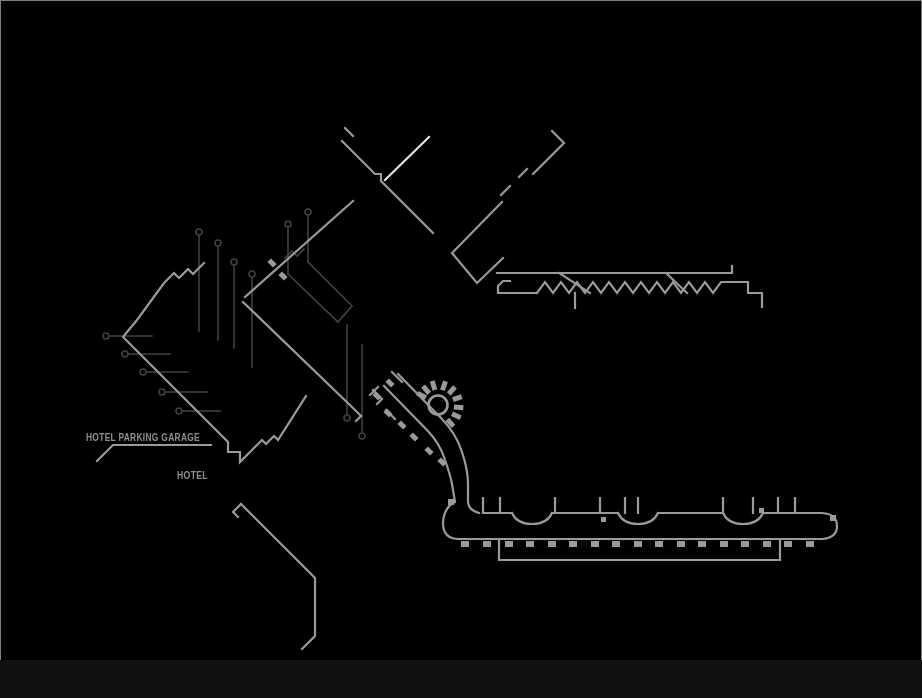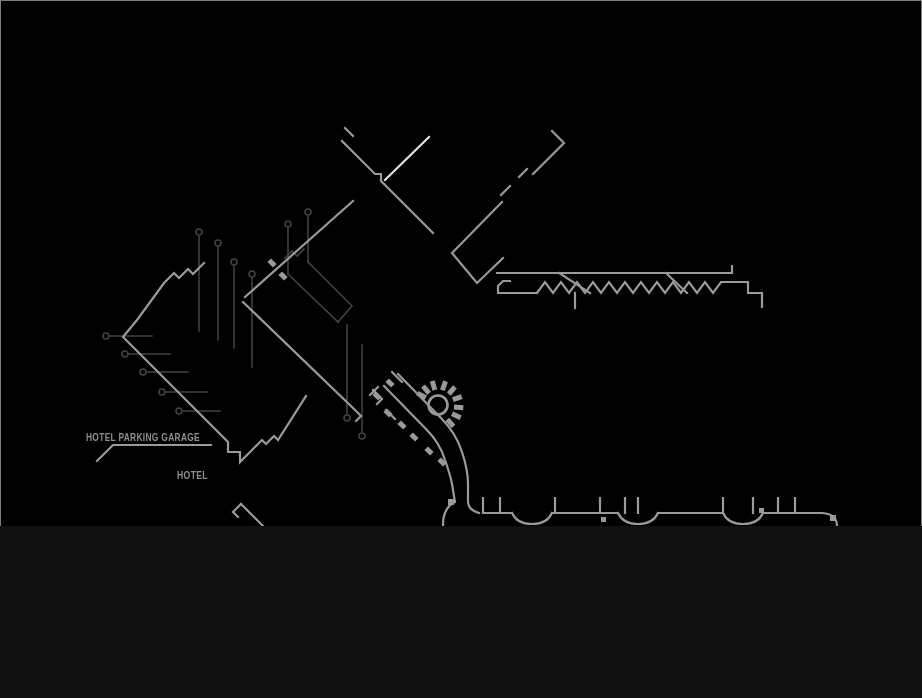--- a/index.html
+++ b/index.html
@@ -1,18 +1,18 @@
 <!DOCTYPE html>
 <html><head>
 <meta charset="utf-8">
 <style>
   html,body{margin:0;padding:0;background:#111;}
   .stage{
     position:relative;
-    width:922px;height:526px;
+    width:922px;height:660px;
     overflow:hidden;
     font-family:"Liberation Sans", sans-serif;
   }
   svg{display:block;}
   .plan-label{
     font-family:"Liberation Sans", sans-serif;
     font-weight:bold;
     font-size:10.5px;
     letter-spacing:0.4px;
   }

